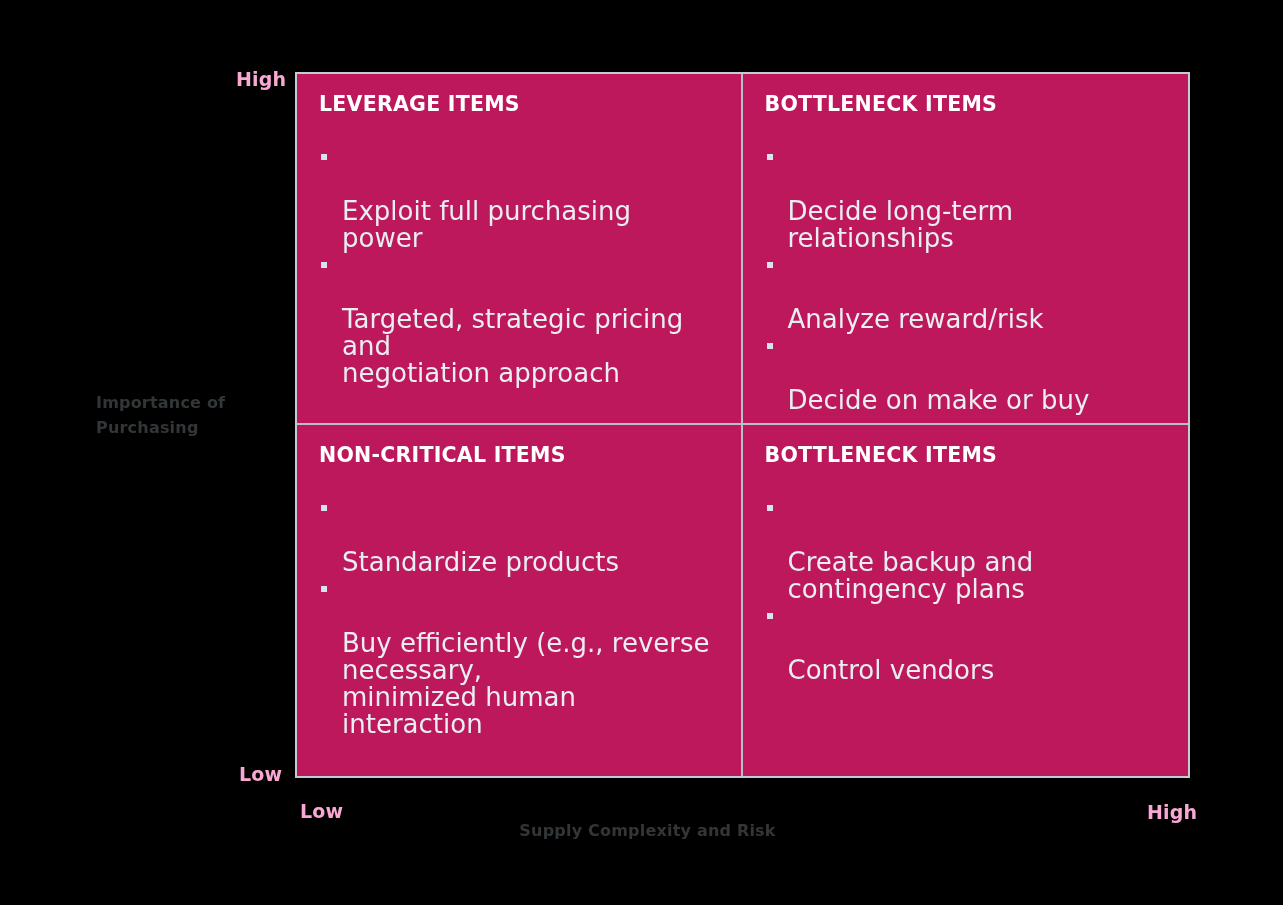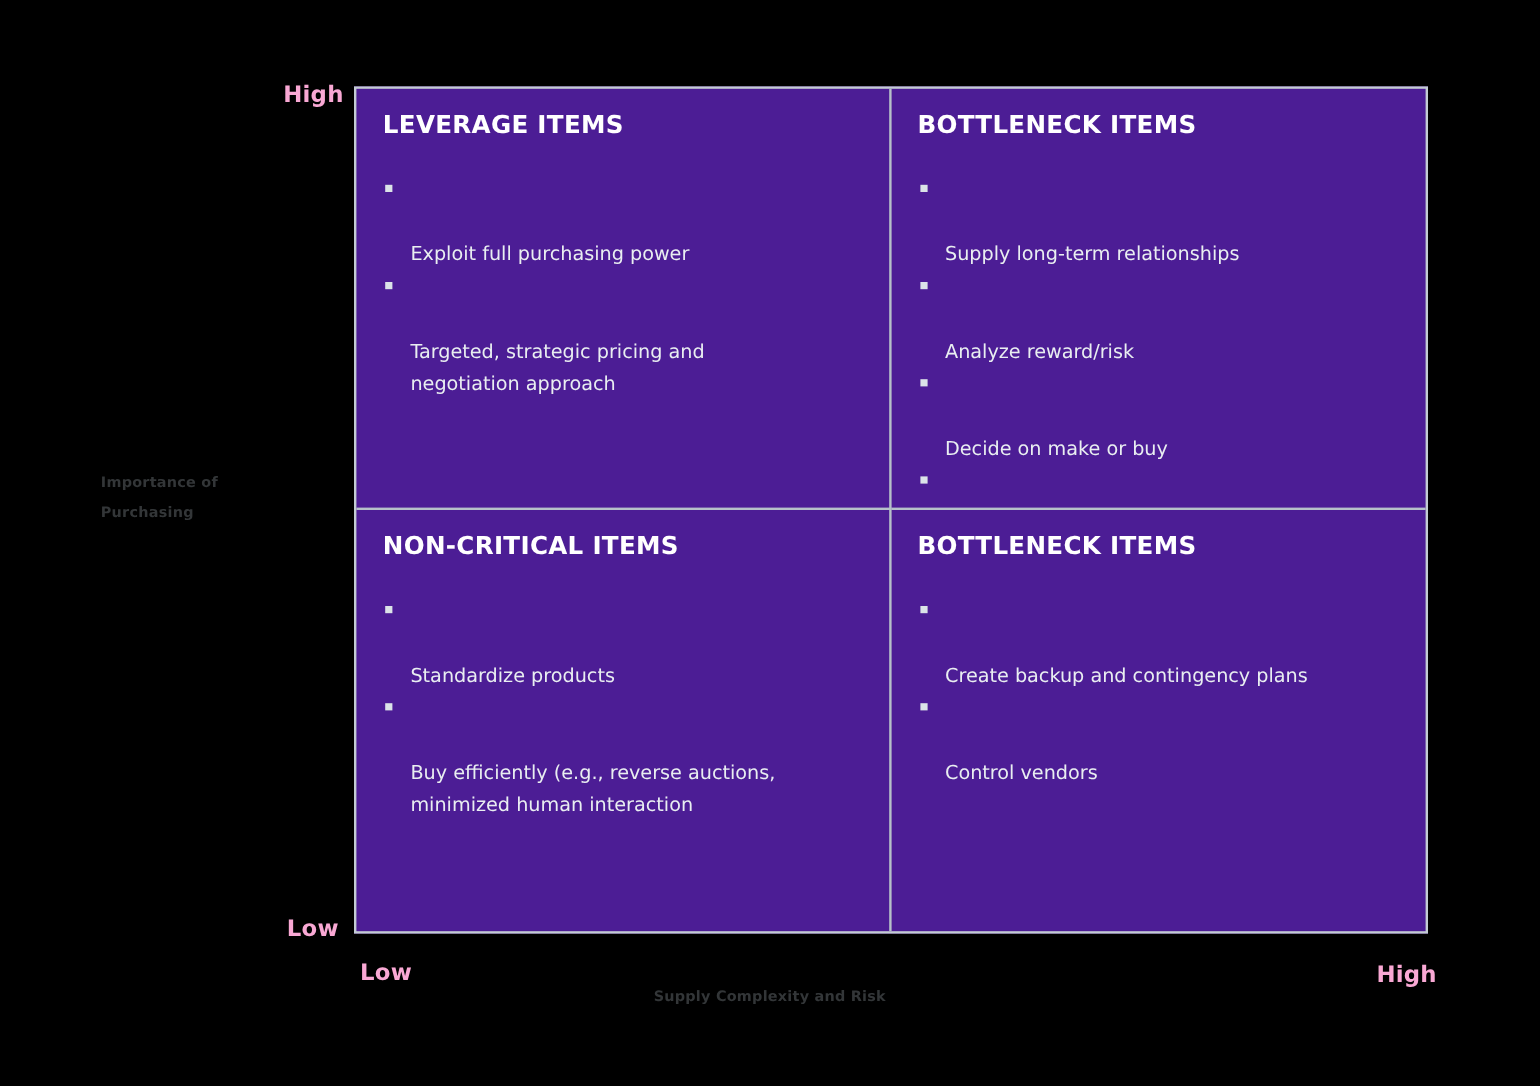--- a/index.html
+++ b/index.html
@@ -17,21 +17,21 @@
     -webkit-font-smoothing: antialiased;
   }
 
   
   #matrix {
     position: absolute;
     left: 295px;
     top: 72px;
     width: 895px;
     height: 706px;
-    background: #4c1d95;
+    background: #be185d;
     border: 2px solid #c3ccd3;
     box-sizing: border-box;
     display: grid;
     grid-template-columns: 1fr 1fr;
     grid-template-rows: 1fr 1fr;
   }
 
   .quadrant {
     position: relative;
     box-sizing: border-box;
@@ -54,21 +54,21 @@
   }
 
   .q-list {
     list-style: none;
     margin: 0;
     padding: 0;
   }
   .q-list li {
     position: relative;
     color: #e9eef1;
-    font-size: 16px;
+    font-size: 26px;
     line-height: 27px;
     padding-left: 23px;
     margin: 0 0 0 0;
     white-space: pre-line;
   }
   .q-list li .bullet {
     position: absolute;
     left: 2px;
     top: 10px;
     width: 6px;
@@ -87,25 +87,26 @@
   }
   #y-high { left: 236px; top: 68px; }
   #y-low  { left: 239px; top: 763px; }
   #x-low  { left: 300px; top: 800px; }
   #x-high { left: 1147px; top: 801px; }
 
   
   .axis-title {
     position: absolute;
     color: #333638;
-    font-size: 12px;
+    font-size: 16px;
     font-weight: bold;
     letter-spacing: 0.2px;
     line-height: 25px;
     white-space: pre-line;
+    margin-left: 12px;
   }
   #axis-y-title { left: 84px; top: 390px; width: 170px; }
   #axis-x-title { left: 0; right: 0; top: 818px; text-align: center; }
 </style>
 </head>
 <body>
 
 <div id="matrix">
 
   <div class="quadrant q-tl">
@@ -121,21 +122,21 @@
   negotiation approach</span>
       </li>
     </ul>
   </div>
 
   <div class="quadrant q-tr">
     <div class="q-title">BOTTLENECK ITEMS</div>
     <ul class="q-list">
       <li>
         <span class="bullet"></span>
-        <span>Supply long-term relationships</span>
+        <span>Decide long-term relationships</span>
       </li>
       <li>
         <span class="bullet"></span>
         <span>Analyze reward/risk</span>
       </li>
       <li>
         <span class="bullet"></span>
         <span>Decide on make or buy</span>
       </li>
       <li>
@@ -147,21 +148,21 @@
 
   <div class="quadrant q-bl">
     <div class="q-title">NON-CRITICAL ITEMS</div>
     <ul class="q-list">
       <li>
         <span class="bullet"></span>
         <span>Standardize products</span>
       </li>
       <li>
         <span class="bullet"></span>
-        <span>Buy efficiently (e.g., reverse auctions,
+        <span>Buy efficiently (e.g., reverse necessary,
   minimized human interaction</span>
       </li>
     </ul>
   </div>
 
   <div class="quadrant q-br">
     <div class="q-title">BOTTLENECK ITEMS</div>
     <ul class="q-list">
       <li>
         <span class="bullet"></span>

